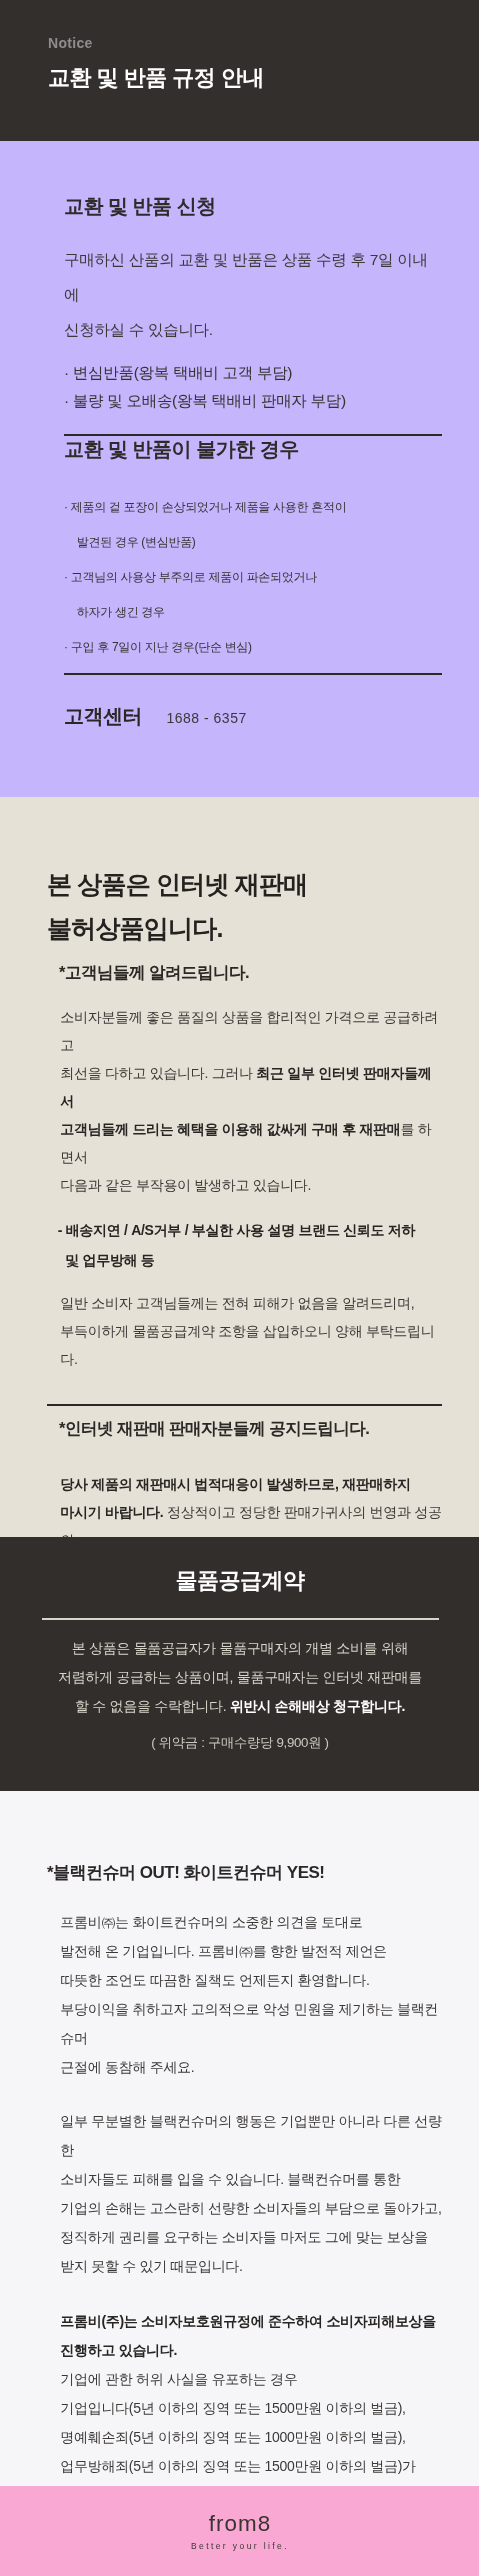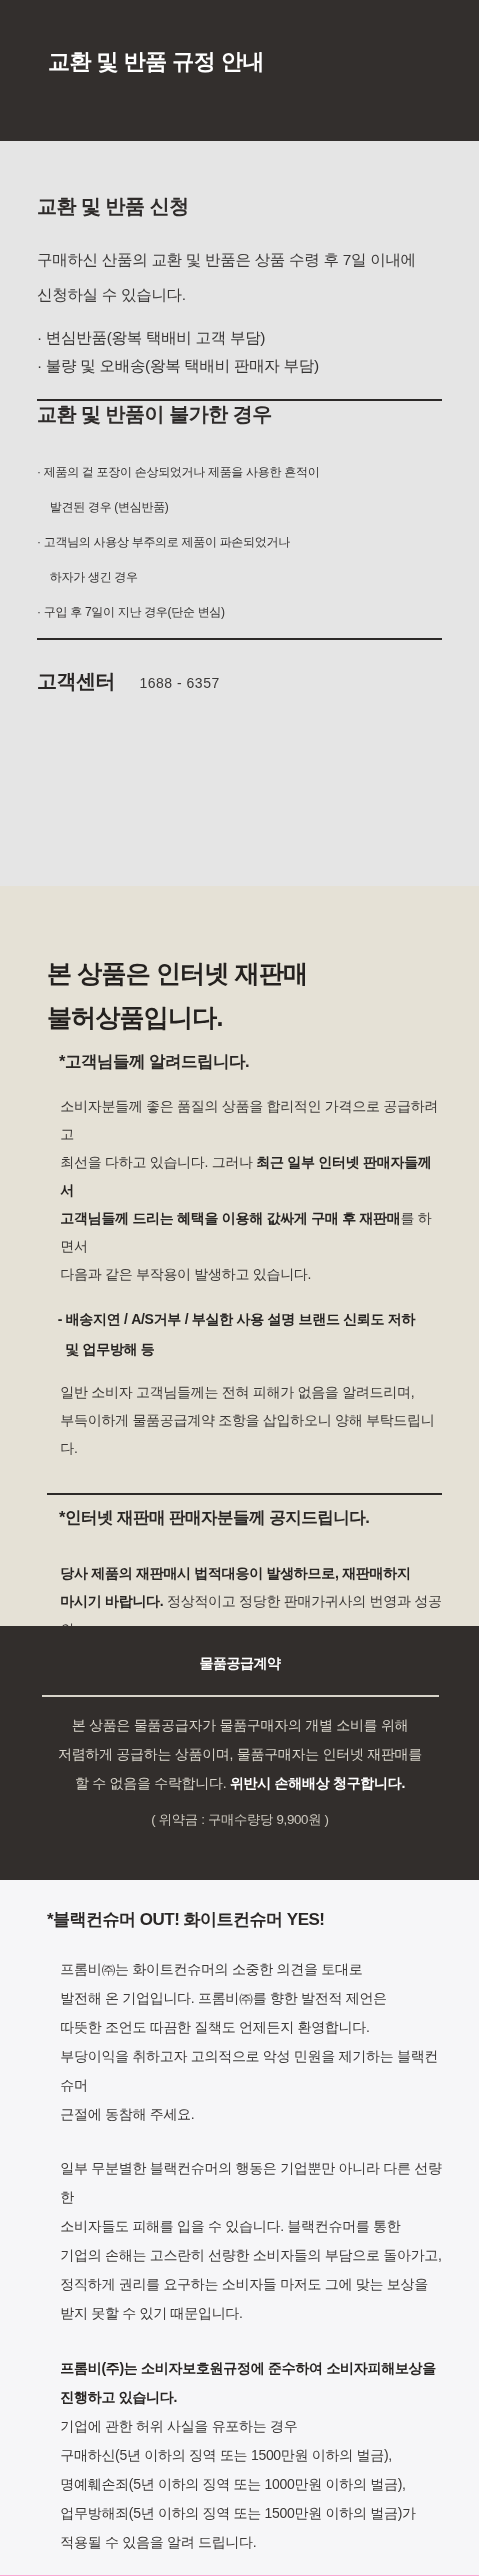--- a/index.html
+++ b/index.html
@@ -10,21 +10,21 @@
     color:#3b3938;
   }
   .sec{box-sizing:border-box;overflow:hidden;width:480px;}
 
   
   .hdr{height:141px;background:#332f2d;padding:35px 38px 0 48px;}
   .hdr .eyebrow{font-size:14px;font-weight:600;color:#8f8d8c;letter-spacing:0.3px;}
   .hdr .title{margin-top:11.7px;font-size:22px;font-weight:700;color:#ffffff;letter-spacing:-0.5px;}
 
   
-  .light1{height:745px;background:#e5e5e5;padding:0 38px 0 37px;}
+  .light1{height:656px;background:#c4b5fd;padding:0 38px 0 64px;}
   h2.sect-title{margin:0;font-size:20px;font-weight:800;color:#2e2b2a;letter-spacing:-0.5px;}
   .t-request{padding-top:52px;}
   .para-lg .line{font-size:15.5px;line-height:35px;color:#3b3938;letter-spacing:-0.3px;}
   .req-body{margin-top:22.4px;}
   .req-bullets{margin-top:11.7px;}
   .req-bullets .line{font-size:15.5px;line-height:28px;color:#353332;letter-spacing:-0.3px;}
   .rule{height:1.6px;background:#2c2928;border:0;margin:0;}
   .rule-1{margin-top:19px;}
   .t-impossible{margin-top:28px;}
   .imp-bullets{margin-top:27px;}
@@ -50,43 +50,44 @@
   .cust-closing{margin-top:14px;}
   .rule-3{margin-top:31px;}
   .t-sellers{margin-top:22.4px;}
   .sellers-body{margin-top:30px;}
   .sellers-body .line{line-height:28px;}
   .b{font-weight:700;}
   .beige .b,.light2 .b{color:#272422;}
 
   
   .dark{height:254px;background:#322e2c;text-align:center;padding:29px 38px 0 38px;}
-  .dark-title{font-size:14px;font-weight:700;color:#ffffff;letter-spacing:-0.5px;}
+  .dark-title{font-size:22px;font-weight:700;color:#ffffff;letter-spacing:-0.5px;}
   .rule-light{height:1.6px;background:#d8d4ca;border:0;width:397px;margin:22.4px auto 0 auto;}
   .dark-body{margin-top:14px;}
   .dark-body .line{font-size:14px;line-height:29px;color:#d9d5cb;letter-spacing:-0.3px;}
   .dark-body .b{color:#ffffff;font-weight:700;}
   .penalty{margin-top:12.8px;font-size:13.3px;color:#cdc9bf;letter-spacing:-0.3px;}
 
   
   .light2{height:695px;background:#f6f6f8;padding:0 38px 0 47px;}
-  .t-consumer{padding-top:28px;font-size:17px;font-weight:800;color:#2a2726;letter-spacing:-0.5px;margin:0;}
+  .t-consumer{padding-top:70px;font-size:17px;font-weight:800;color:#2a2726;letter-spacing:-0.5px;margin:0;}
   .cons-para{margin-top:23.5px;}
   .cons-para .line{line-height:29px;}
   .gap{margin-top:25.6px;}
 
   
   .footer{height:90px;background:#f9a8d4;display:flex;flex-direction:column;align-items:center;justify-content:center;}
   .logo{font-size:22.4px;font-weight:500;color:#38342e;letter-spacing:1.1px;}
   .tagline{margin-top:3.2px;font-size:8.5px;color:#3c3832;letter-spacing:2.4px;}
 </style>
 </head>
 <body>
 
 <div class="sec hdr">
+  <div class="eyebrow">Notice</div>
   <div class="title">교환 및 반품 규정 안내</div>
 </div>
 
 <div class="sec light1">
   <h2 class="sect-title t-request">교환 및 반품 신청</h2>
   <div class="para-lg req-body">
       <div class="line"><span>구매하신 산품의 교환 및 반품은 상품 수령 후 7일 이내에</span></div>
       <div class="line"><span>신청하실 수 있습니다.</span></div>
     </div>
   <div class="req-bullets">
@@ -169,21 +170,21 @@
       <div class="line"><span>일부 무분별한 블랙컨슈머의 행동은 기업뿐만 아니라 다른 선량한</span></div>
       <div class="line"><span>소비자들도 피해를 입을 수 있습니다. 블랙컨슈머를 통한</span></div>
       <div class="line"><span>기업의 손해는 고스란히 선량한 소비자들의 부담으로 돌아가고,</span></div>
       <div class="line"><span>정직하게 권리를 요구하는 소비자들 마저도 그에 맞는 보상을</span></div>
       <div class="line"><span>받지 못할 수 있기 때문입니다.</span></div>
     </div>
   <div class="para cons-para gap">
       <div class="line"><span class="b">프롬비(주)는 소비자보호원규정에 준수하여 소비자피해보상을</span></div>
       <div class="line"><span class="b">진행하고 있습니다.</span></div>
       <div class="line"><span>기업에 관한 허위 사실을 유포하는 경우</span></div>
-      <div class="line"><span>구매하신(5년 이하의 징역 또는 1500만원 이하의 벌금),</span></div>
+      <div class="line"><span>기업입니다(5년 이하의 징역 또는 1500만원 이하의 벌금),</span></div>
       <div class="line"><span>명예훼손죄(5년 이하의 징역 또는 1000만원 이하의 벌금),</span></div>
       <div class="line"><span>업무방해죄(5년 이하의 징역 또는 1500만원 이하의 벌금)가</span></div>
       <div class="line"><span>적용될 수 있음을 알려 드립니다.</span></div>
     </div>
 </div>
 
 <div class="sec footer">
   <div class="logo">from8</div>
   <div class="tagline">Better your life.</div>
 </div>

